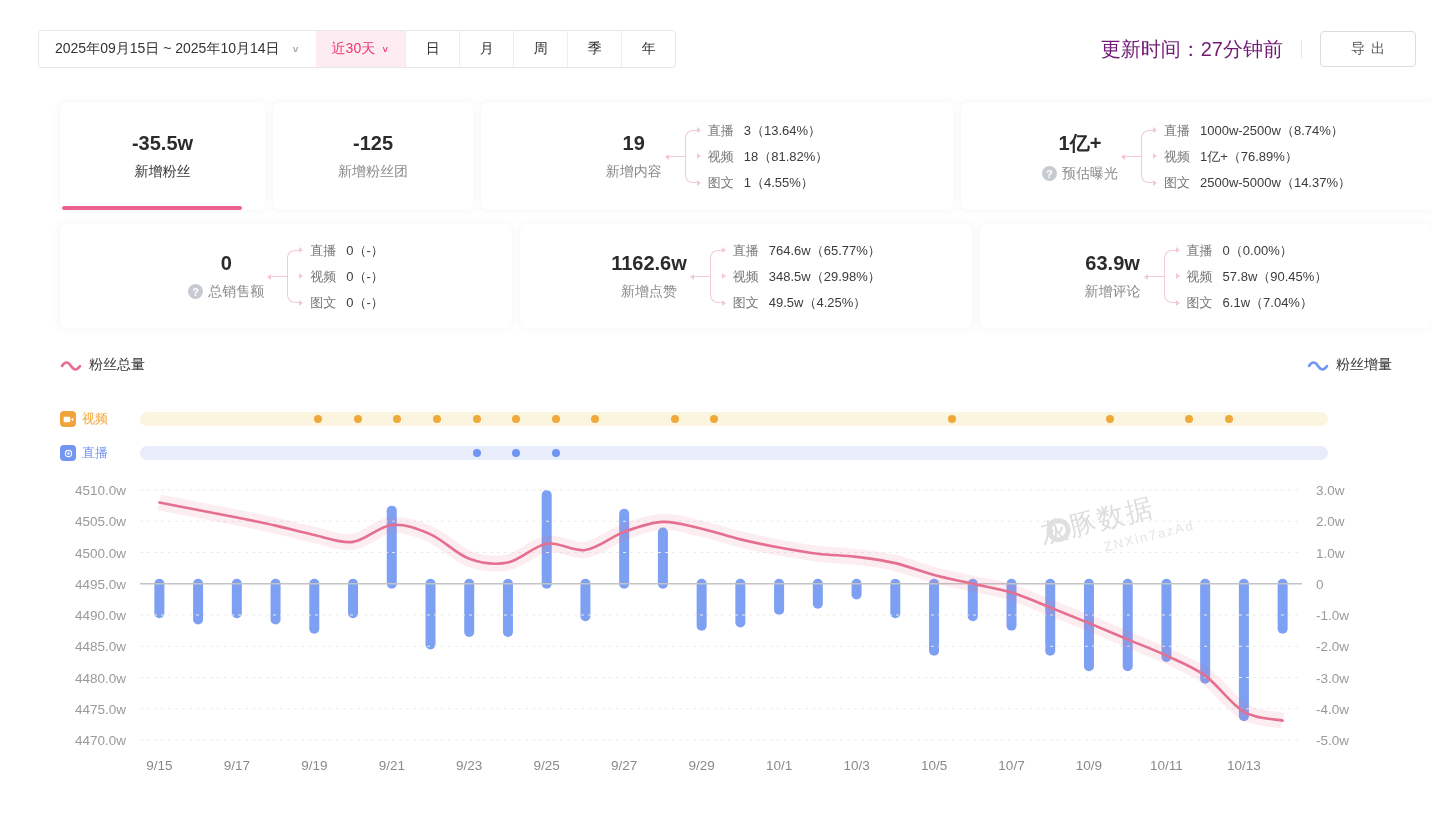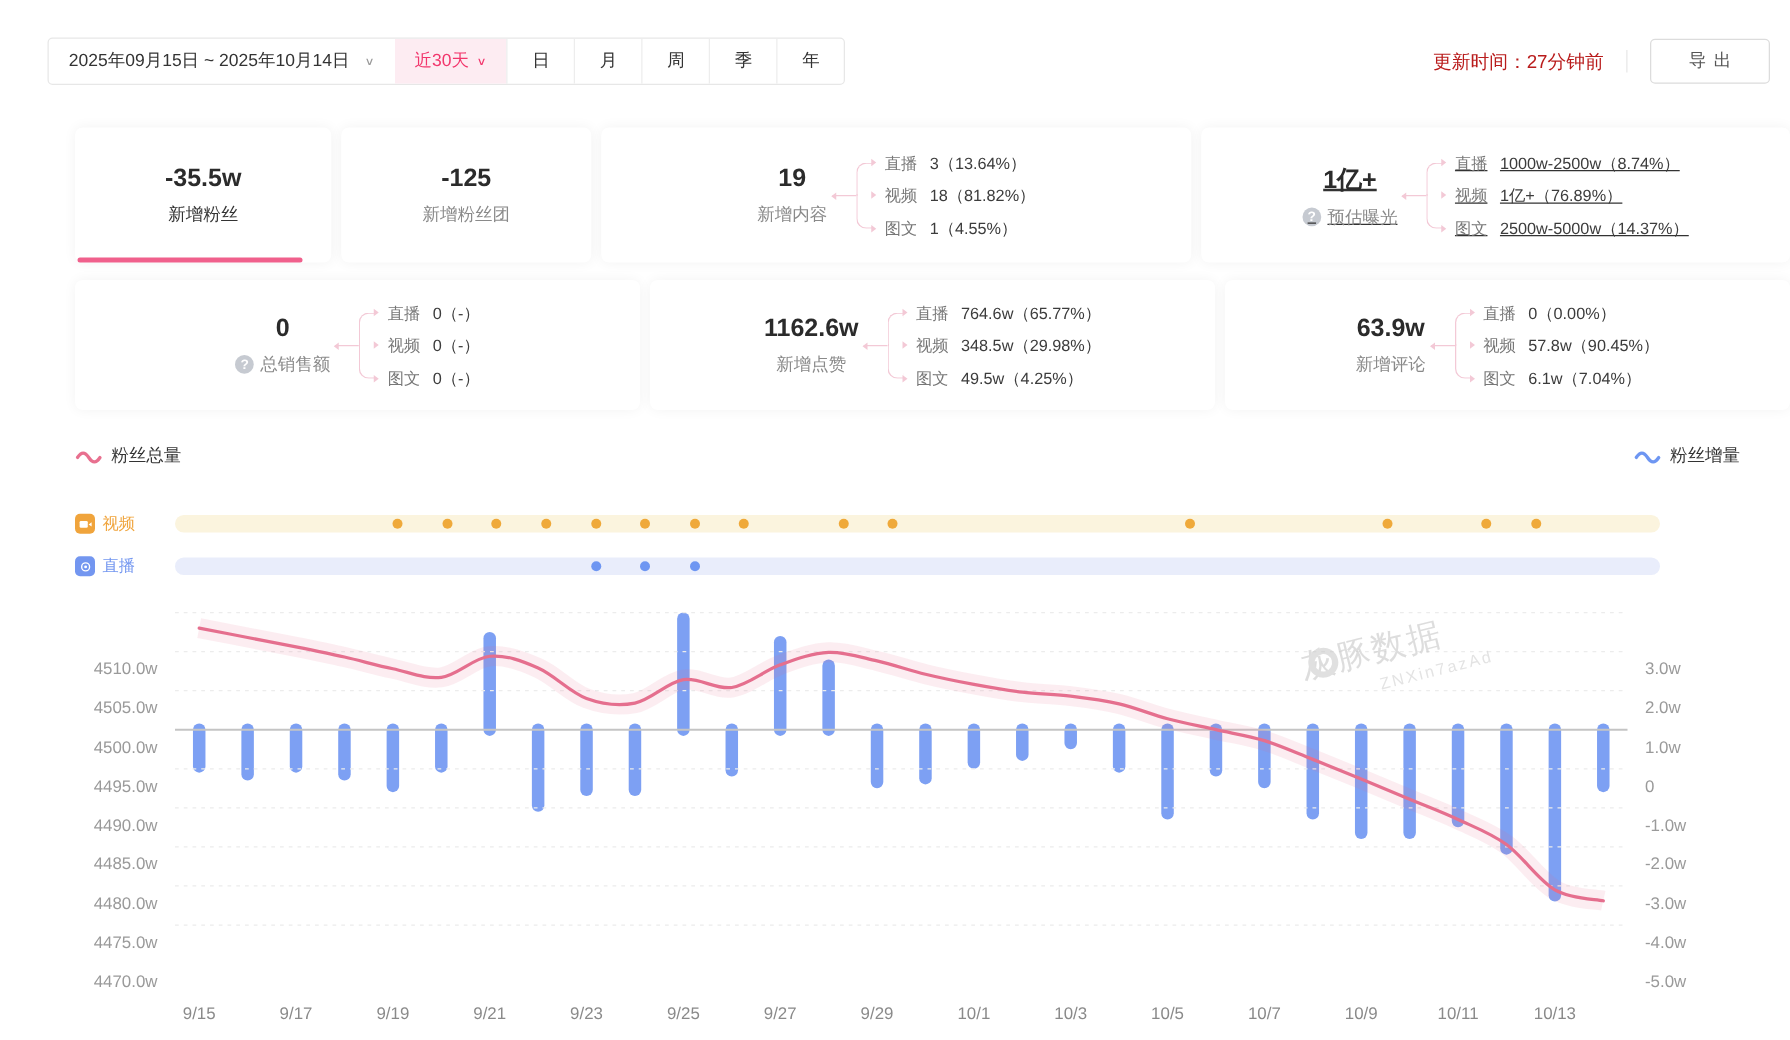--- a/index.html
+++ b/index.html
@@ -9,34 +9,34 @@
   
   .topbar { margin:30px 30px 0 38px; display:flex; align-items:center; justify-content:space-between; }
   .range-group { display:flex; align-items:stretch; height:38px; border:1px solid #e7e7e7; border-radius:4px; overflow:hidden; background:#fff; }
   .range-cell { display:flex; align-items:center; padding:0 16px; font-size:14px; cursor:pointer; }
   .date-range { color:#333; font-weight:500; gap:6px; }
   .chev { font-size:11px; color:#999; margin-left:6px; transform:scaleY(.8); }
   .quick-pill { background:#fdecf2; color:#f2366c; font-weight:500; }
   .quick-pill .chev { color:#f2366c; }
   .seg { border-left:1px solid #ededed; width:54px; justify-content:center; color:#333; }
   .right-tools { display:flex; align-items:center; gap:18px; }
-  .update-time { font-size:15px; color:#b91c1c; }
+  .update-time { font-size:20px; color:#701a75; }
   .tool-divider { width:1px; height:18px; background:#e8e8e8; }
   .export-btn { height:36px; min-width:96px; padding:0 24px; border:1px solid #dcdcdc; border-radius:4px;
     background:#fff; color:#555; font-size:14px; letter-spacing:6px; text-indent:6px; cursor:pointer;
     display:flex; align-items:center; justify-content:center; margin-right:-14px; }
 
   
   .stats { margin:34px 0 0 60px; }
   .stat-row { display:flex; gap:8px; }
   .stat-row + .stat-row { margin-top:14px; }
   .stat-card { position:relative; background:#fff; border-radius:6px; box-shadow:0 0 10px rgba(0,0,0,.05);
     height:108px; display:flex; align-items:center; justify-content:center; cursor:pointer; }
   .stat-row.r2 .stat-card { height:104px; }
-  .c1 { flex:0 0 205px; } .c2 { flex:0 0 200px; } .c3 { flex:0 0 472px; } .c4 { flex:1 1 auto;text-decoration:underline; }
+  .c1 { flex:0 0 205px; } .c2 { flex:0 0 200px; } .c3 { flex:0 0 472px; } .c4 { flex:1 1 auto; }
   .stat-row.r2 .stat-card { flex:1 1 0; }
   .stat-main { text-align:center; }
   .stat-value { font-size:20px; font-weight:700; color:#2b2b2b; }
   .stat-label { margin-top:8px; font-size:14px; color:#8a8a8a; display:flex; align-items:center; justify-content:center; gap:5px; }
   .stat-card.active .stat-label { color:#333; }
   .active-bar { position:absolute; left:2px; bottom:0; width:88%; height:4px; border-radius:2px; background:#f0608c; }
   .help-icon { width:15px; height:15px; border-radius:50%; background:#c6cad1; color:#fff; font-size:11px; font-weight:700;
     display:inline-flex; align-items:center; justify-content:center; }
 
   .bd-wrap { display:flex; align-items:center; }
@@ -65,21 +65,21 @@
   .tl-label.video { color:#f0a43c; } .tl-label.live { color:#7396f0; }
   .tl-icon { width:16px; height:16px; border-radius:4px; display:inline-flex; align-items:center; justify-content:center; }
   .tl-icon.video { background:#f0a43c; } .tl-icon.live { background:#7396f0; }
   .tl-track-wrap { position:relative; height:22px; }
   .tl-track { position:absolute; left:0; right:-26px; top:4px; height:14px; border-radius:7px; }
   .tl-track.video { background:#fbf4de; } .tl-track.live { background:#e9edfb; }
   .tl-dot { position:absolute; top:50%; width:8px; height:8px; border-radius:50%; transform:translate(-50%,-50%); cursor:pointer; }
   .tl-dot.video { background:#efa93a; } .tl-dot.live { background:#6e96f2; }
 
   .plot-band { margin-top:26px; align-items:stretch; }
-  .axis-col { position:relative; height:250px;margin-top:45px; }
+  .axis-col { position:relative; height:250px; }
   .axis-lab { position:absolute; font-size:13.5px; color:#9a9a9a; transform:translateY(-50%); white-space:nowrap; }
   .axis-col.left .axis-lab { right:14px; }
   .axis-col.right .axis-lab { left:14px; }
   .plot { position:relative; height:250px; }
   .plot svg { position:absolute; inset:0; overflow:visible; }
 
   .watermark { position:absolute; top:8px; right:110px; transform:rotate(-14deg); opacity:.55; pointer-events:none; }
   .wm-line1 { display:flex; align-items:center; gap:8px; }
   .wm-brand { font-size:27px; color:#c3c3c3; letter-spacing:2px; }
   .wm-code { font-size:13px; color:#cdcdcd; letter-spacing:2px; margin:2px 0 0 58px; }

